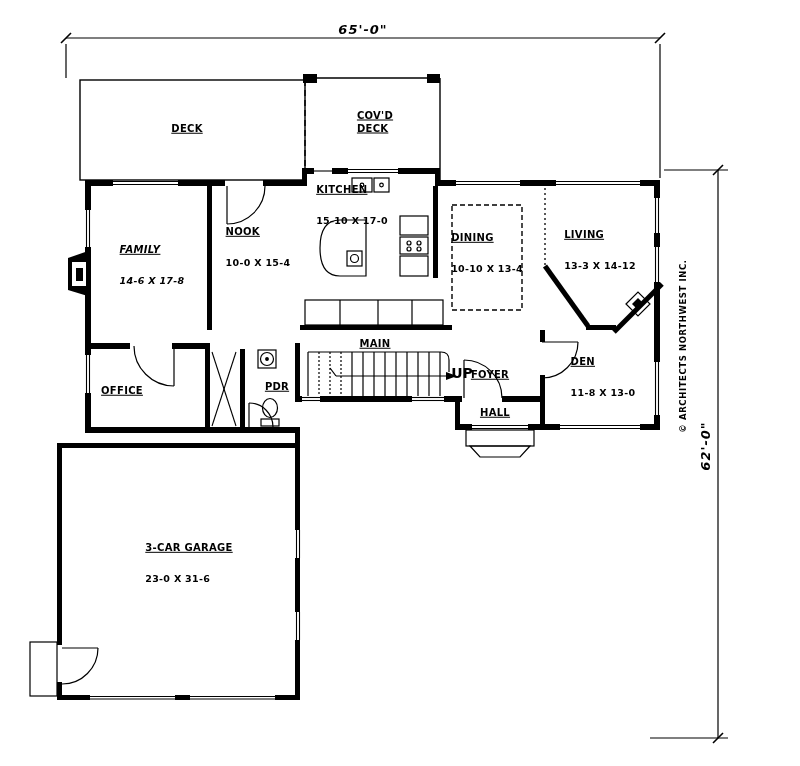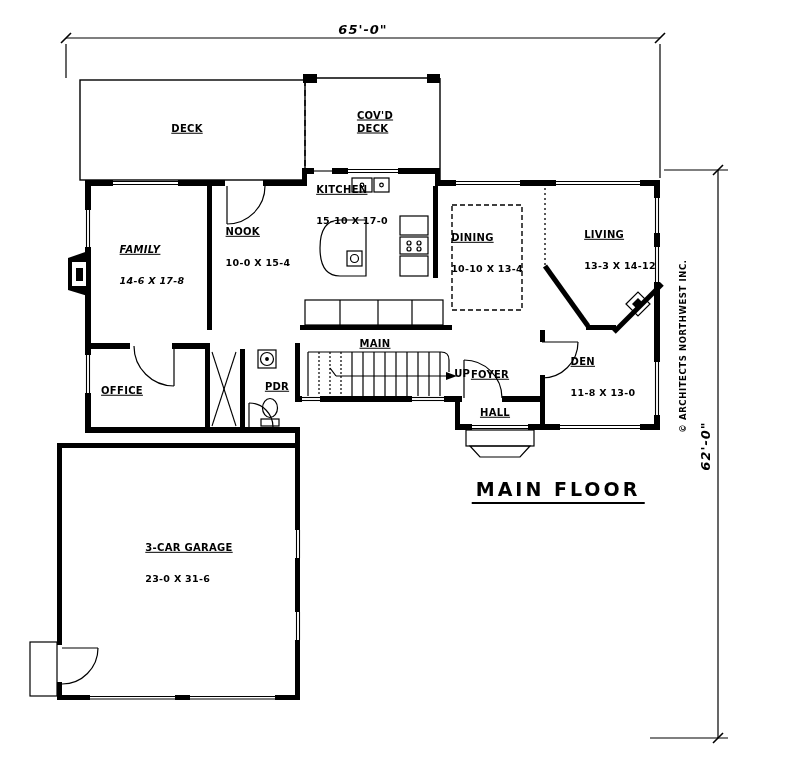--- a/index.html
+++ b/index.html
@@ -8,21 +8,21 @@
     font-family:"DejaVu Sans", sans-serif;color:#000;overflow:hidden;
   }
   svg{position:absolute;left:0;top:0;}
   .lbl{
     position:absolute;transform:translate(-50%,-50%);
     white-space:nowrap;font-weight:700;
     font-size:10px;line-height:1.25;color:#000;letter-spacing:.3px;
   }
   .lbl .nm{display:block;text-decoration:underline;}
   .lbl .sz{display:block;font-size:9.5px;text-decoration:none;margin-top:18px;}
-  .small{font-size:10px;letter-spacing:0;}
+  .small{font-size:14px;letter-spacing:0;}
   .rot{transform:translate(-50%,-50%) rotate(-90deg);transform-origin:center center;}
   .title-lbl{
     position:absolute;transform:translate(-50%,-50%);
     font-size:19px;font-weight:700;letter-spacing:3px;white-space:nowrap;
     border-bottom:2px solid #000;padding:0 4px 2px 4px;
   }
   .dim-lbl{
     position:absolute;transform:translate(-50%,-50%);
     font-size:13px;font-weight:700;font-style:italic;white-space:nowrap;letter-spacing:1px;
   }
@@ -286,21 +286,21 @@
     <span class="sz">10-0 X 15-4</span>
   </div>
   <div class="lbl" style="left:152px;top:265px;font-style:italic;">
     <span class="nm">FAMILY</span>
     <span class="sz">14-6 X 17-8</span>
   </div>
   <div class="lbl" style="left:487px;top:253px;">
     <span class="nm">DINING</span>
     <span class="sz">10-10 X 13-4</span>
   </div>
-  <div class="lbl" style="left:620px;top:250px;">
+  <div class="lbl" style="left:600px;top:250px;">
     <span class="nm">LIVING</span>
     <span class="sz">13-3 X 14-12</span>
   </div>
   <div class="lbl" style="left:122px;top:391px;">
     <span class="nm">OFFICE</span>
   </div>
   <div class="lbl" style="left:277px;top:387px;">
     <span class="nm">PDR</span>
   </div>
   <div class="lbl" style="left:375px;top:344px;">
@@ -317,14 +317,13 @@
     <span class="sz">11-8 X 13-0</span>
   </div>
   <div class="lbl" style="left:189px;top:563px;">
     <span class="nm">3-CAR GARAGE</span>
     <span class="sz">23-0 X 31-6</span>
   </div>
   <div class="lbl small" style="left:462px;top:374px;">
     <span>UP</span>
   </div>
 
-  <div class="title-lbl" style="left:558px;top:491px;">MAIN FLOOR</div>
 </div>
 
 </body></html>

